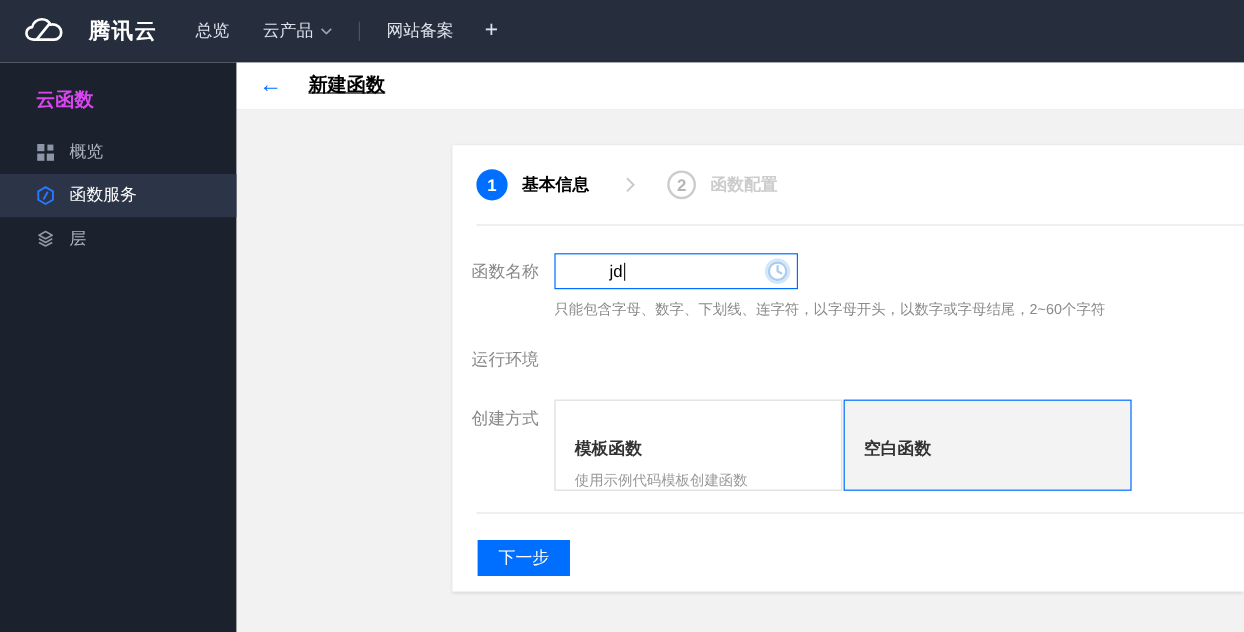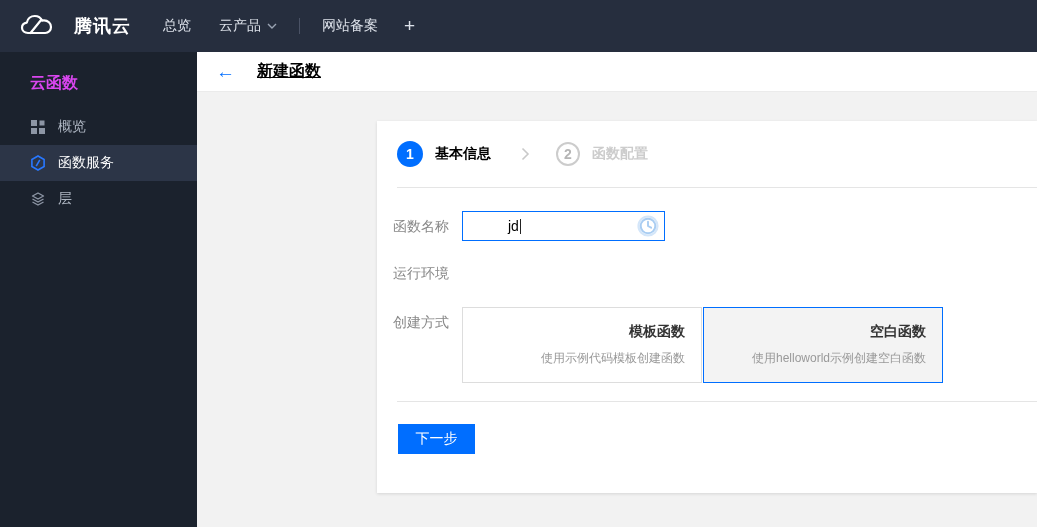--- a/index.html
+++ b/index.html
@@ -64,21 +64,21 @@
   .input-value { font-size:14px; color:#000;padding-left:36px; }
   .caret-bar { width:1px; height:15px; background:#222; margin-left:1px; }
   .clock { position:absolute; right:5px; top:50%; transform:translateY(-50%); display:flex; }
   .helper { margin-top:9px; color:#8a8a8a; font-size:12px; }
 
   .select { width:203px; height:30px; border:1px solid #d6d6d6; background:#fff; color:#000;
             display:flex; align-items:center; justify-content:space-between; padding:0 10px; cursor:pointer; }
 
   .method-cards { display:flex; }
   .method-card { width:240px; height:76px; border:1px solid #ddd; background:#fff;
-                 padding:15px 16px; cursor:pointer;text-align:right; }
+                 padding:31px 16px; cursor:pointer; }
   .method-card + .method-card { margin-left:1px; }
   .method-card.selected { border:1px solid #006eff; background:#f3f3f3; }
   .mc-title { font-weight:bold; color:#333; font-size:14px; margin-bottom:9px; }
   .mc-desc { color:#999; font-size:12px; }
 
   .next-btn { margin:22px 0 0 21px; width:77px; height:30px; background:#006eff; color:#fff;
               border:none; font-size:14px; cursor:pointer; font-family:inherit; }
 </style>
 </head>
 <body>
@@ -185,37 +185,37 @@
                 <span class="input-value">jd</span>
                 <span class="caret-bar"></span>
                 <span class="clock">
                   <svg width="22" height="22" viewBox="0 0 22 22" fill="none">
                     <circle cx="11" cy="11" r="9.5" stroke="#d4e6f9" stroke-width="2.2"></circle>
                     <circle cx="11" cy="11" r="7.3" stroke="#a9cdf2" stroke-width="2" fill="#fff"></circle>
                     <path d="M11 6.7 L11 11 L14.1 12.7" stroke="#a9cdf2" stroke-width="1.9" stroke-linecap="round" stroke-linejoin="round"></path>
                   </svg>
                 </span>
               </div>
+              <div class="helper">只能包含字母、数字、下划线、连字符，以字母开头，以数字或字母结尾，2~60个字符</div>
             </div>
           </div>
 
           <div class="form-row row-runtime">
             <span class="f-label">运行环境</span>
           </div>
 
           <div class="form-row row-method">
             <span class="f-label">创建方式</span>
             <div class="method-cards">
               <div class="method-card">
                 <div class="mc-title">模板函数</div>
                 <div class="mc-desc">使用示例代码模板创建函数</div>
               </div>
               <div class="method-card selected">
                 <div class="mc-title">空白函数</div>
-                <div class="mc-desc">使用helloworld示例创建空白函数</div>
               </div>
             </div>
           </div>
 
         </div>
 
         <div class="hr"></div>
         <button class="next-btn">下一步</button>
 
       </section>

